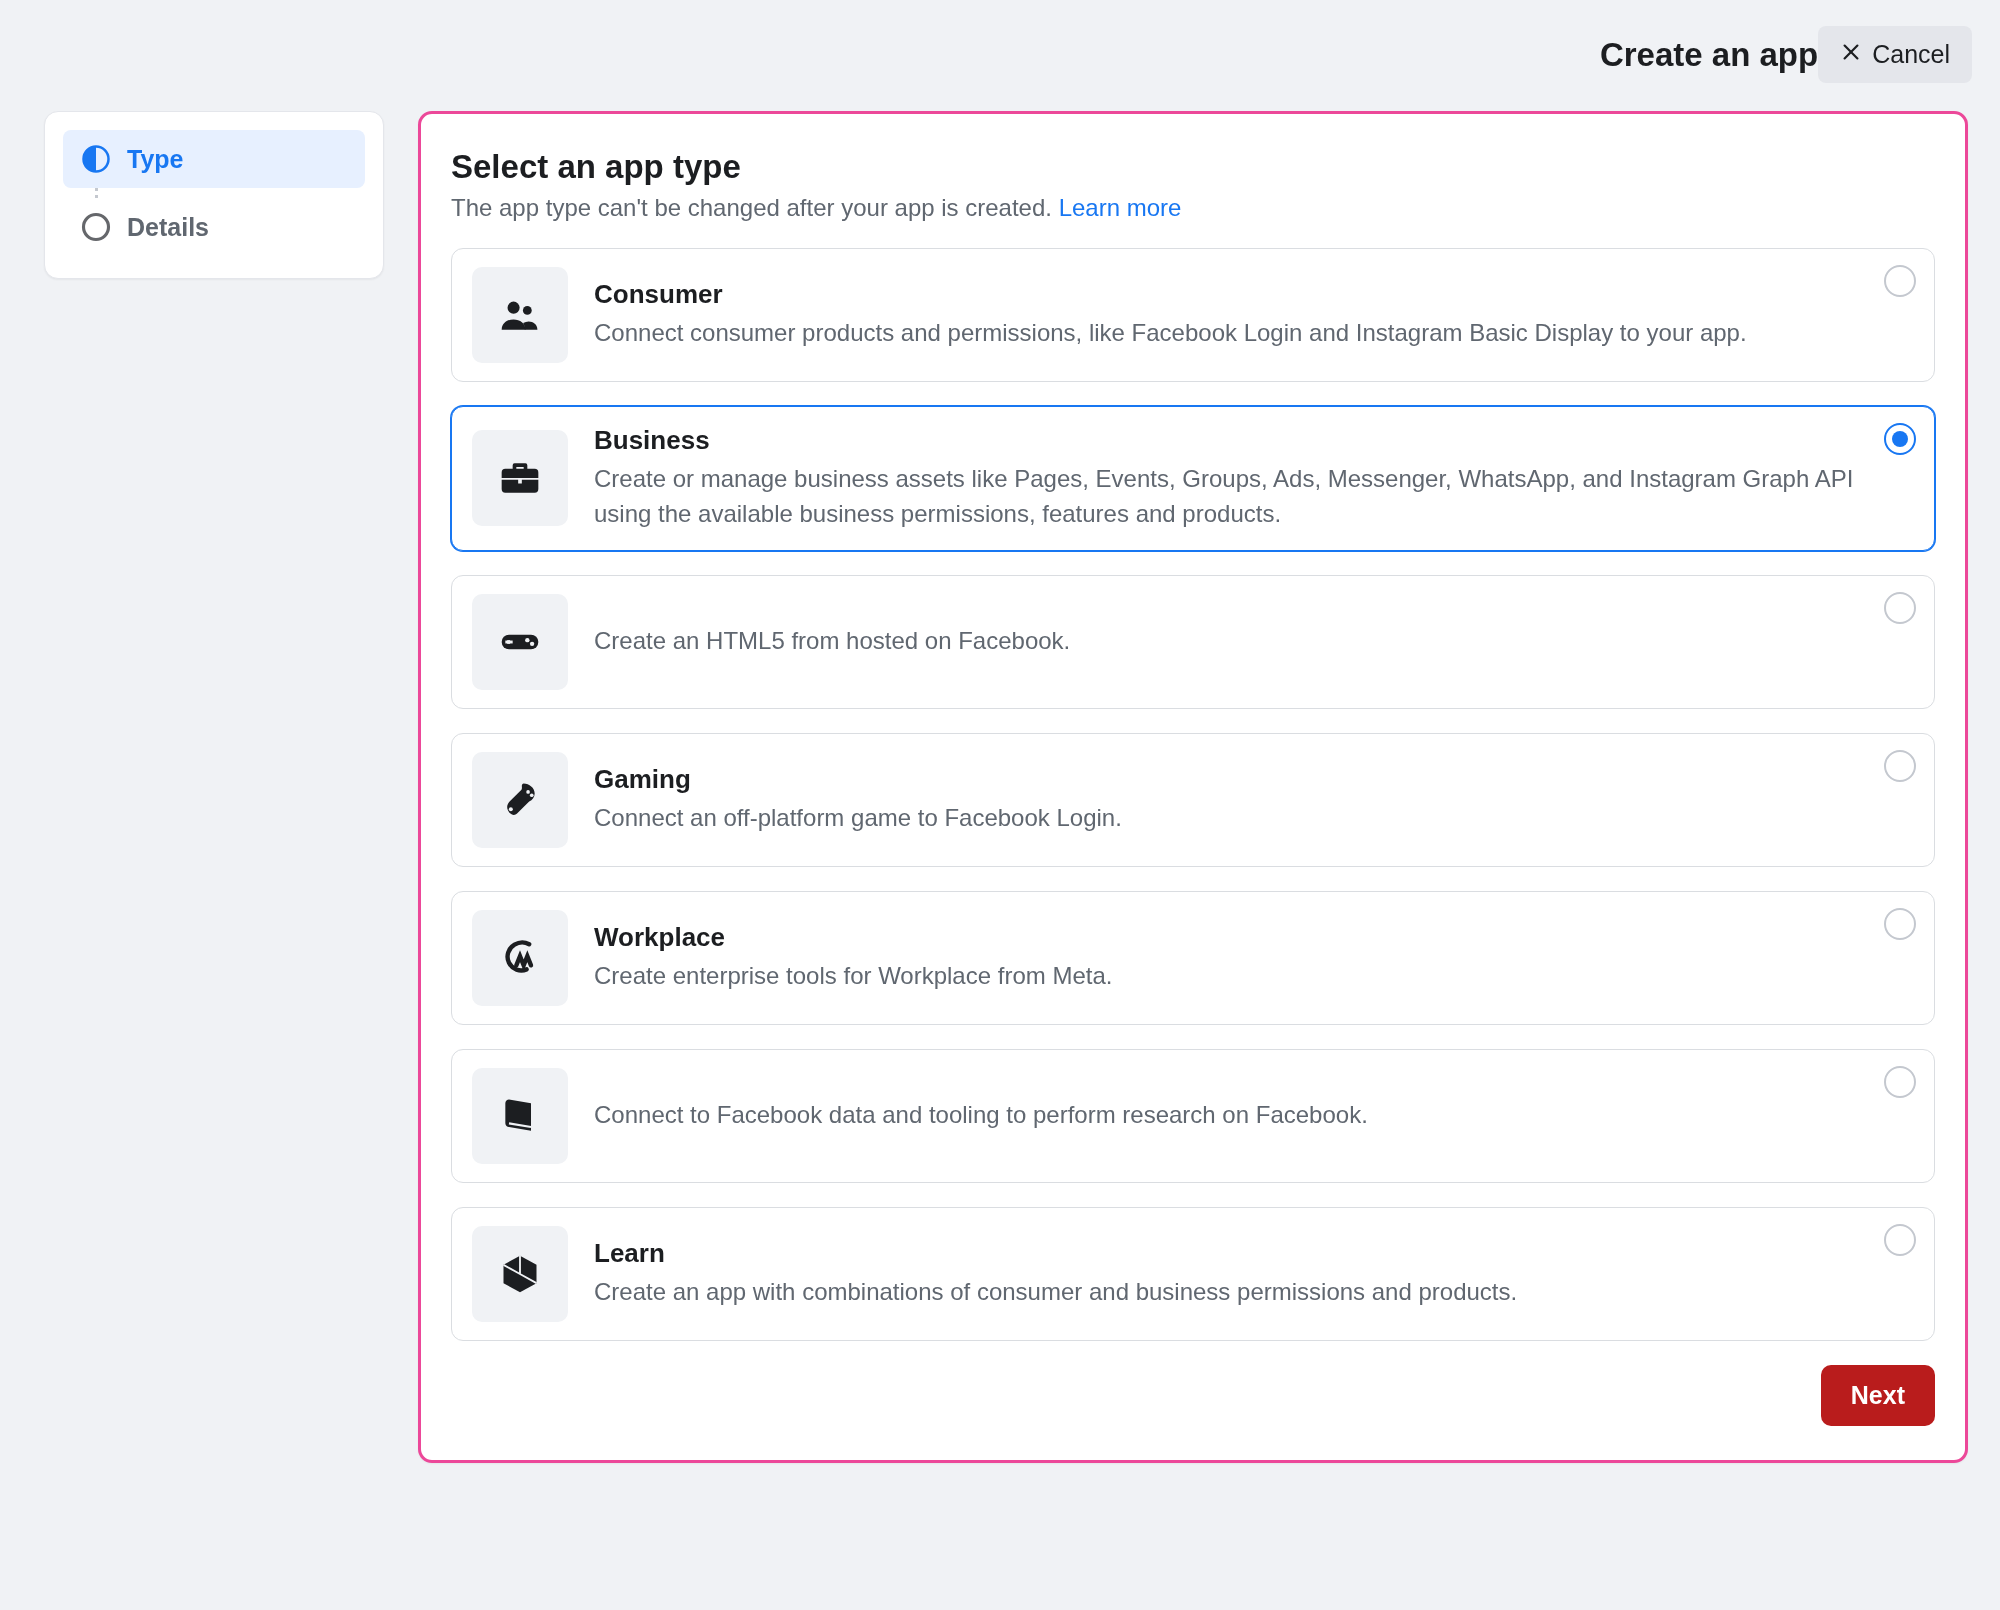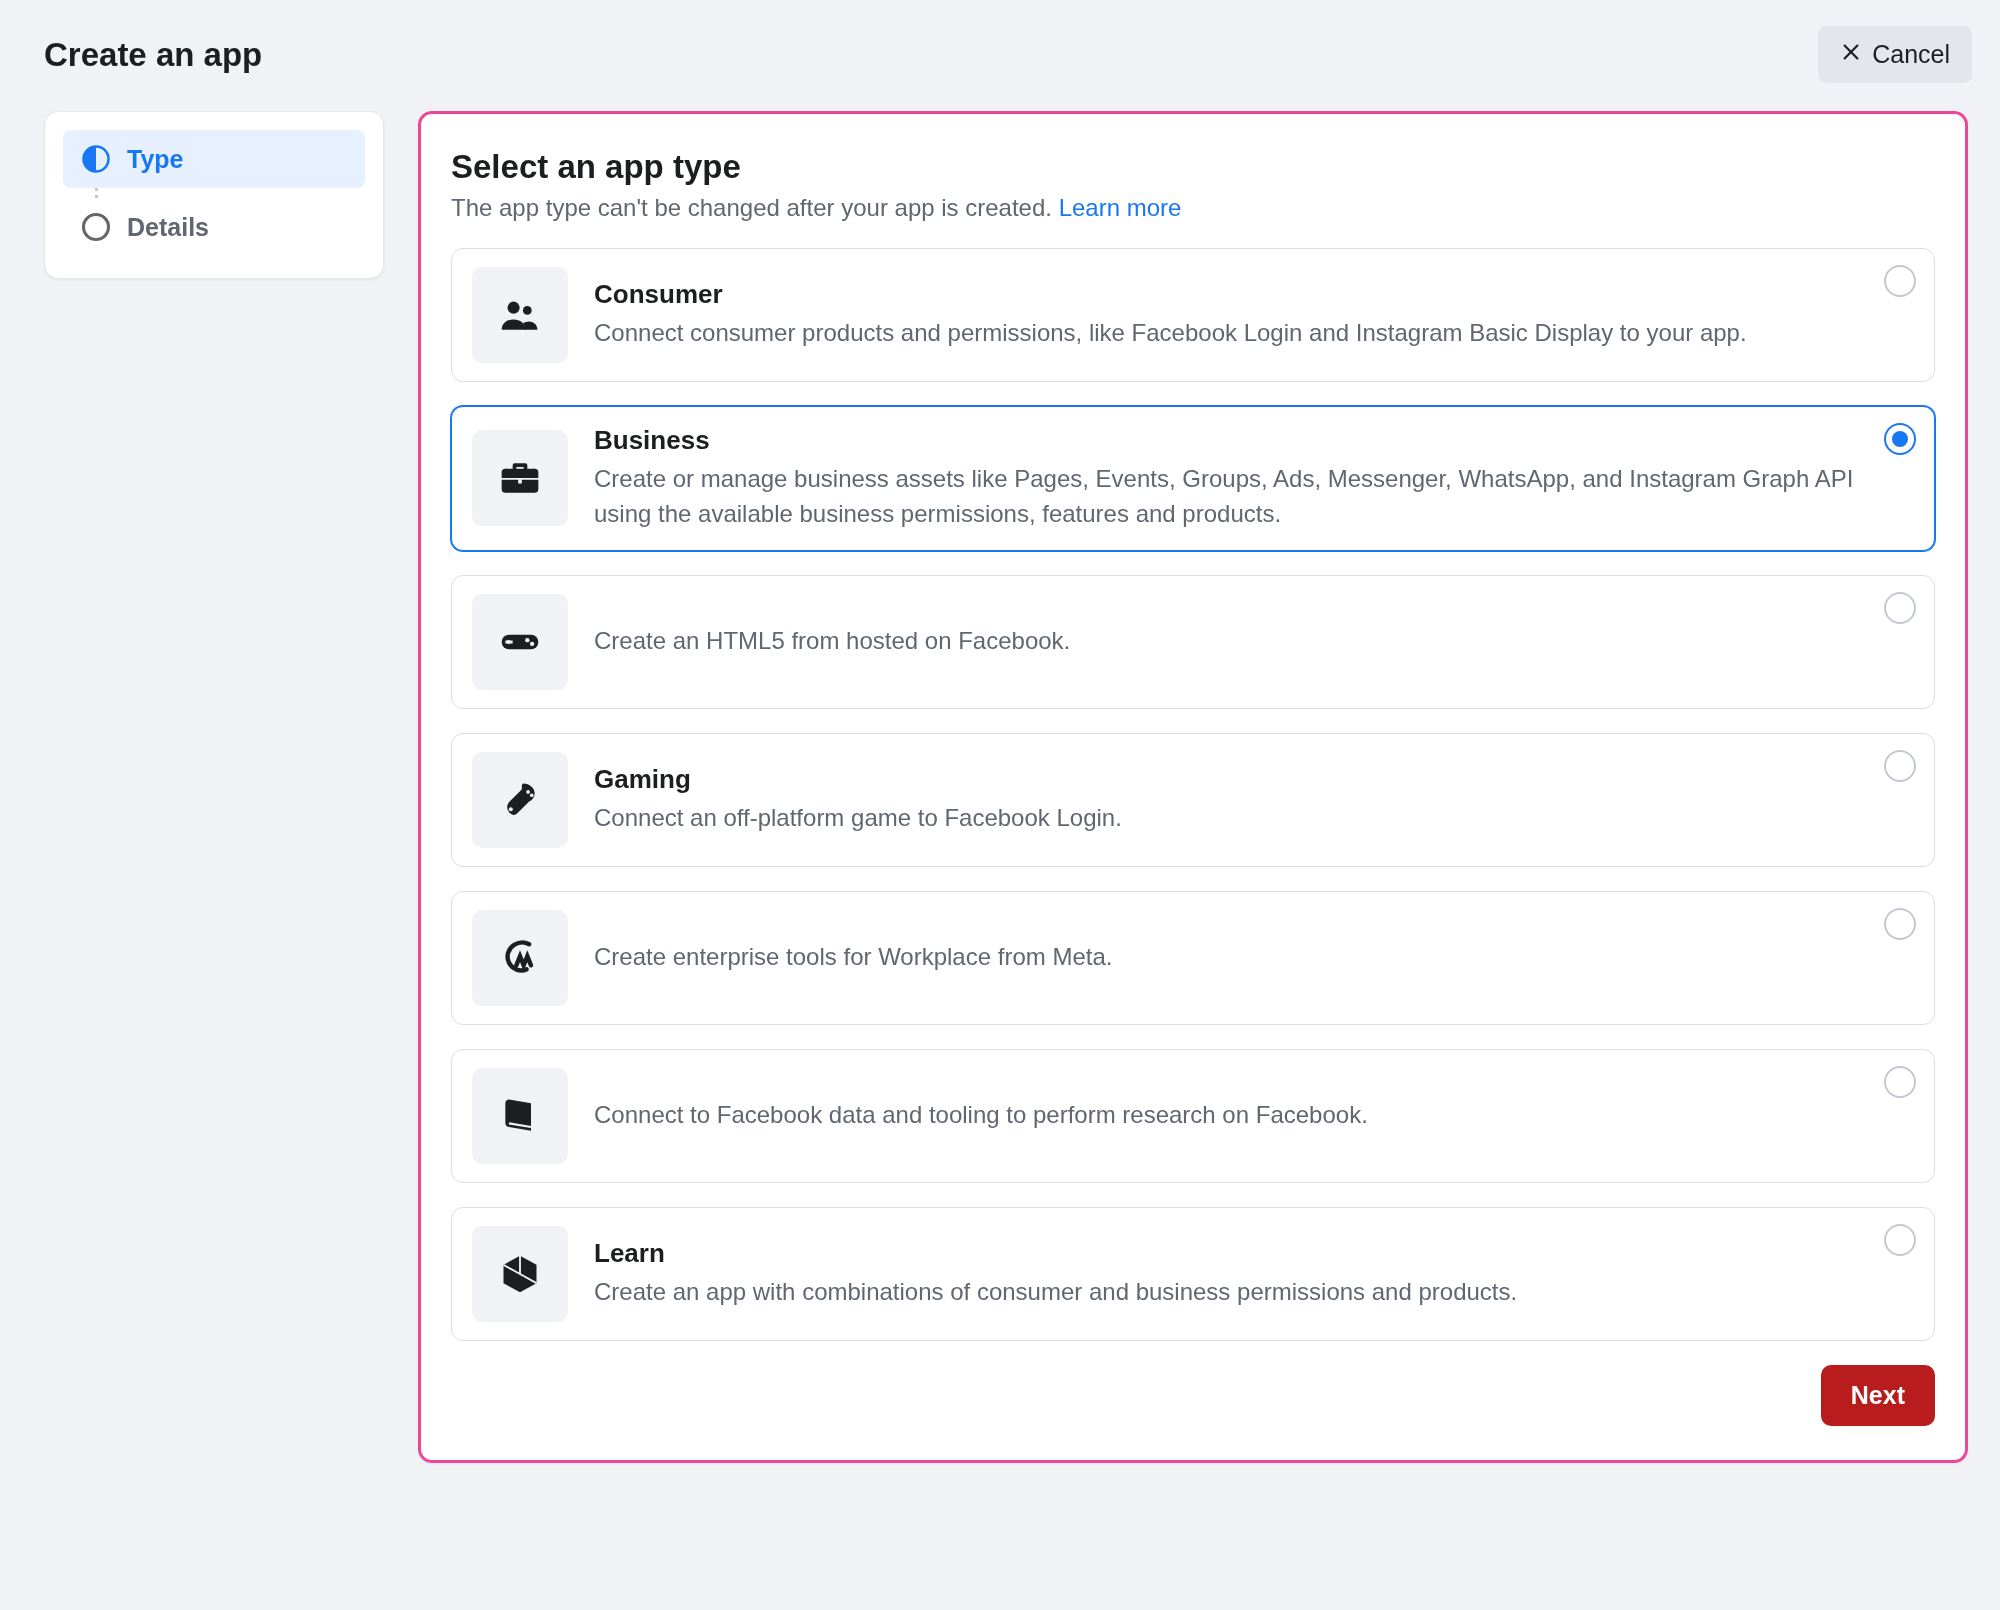--- a/index.html
+++ b/index.html
@@ -13,21 +13,21 @@
   .page {
     width: 2000px;
     min-height: 1610px;
     background: #f0f2f5;
     position: relative;
     padding-bottom: 40px;
   }
   
   .header {
     display: flex;
-    justify-content: space-between;
+    justify-content: flex-end;
     align-items: center;
     padding: 26px 28px 0 44px;
   }
   .page-title {
     font-size: 33px;
     font-weight: 700;
     color: #1c1e21;
   }
   .btn-cancel {
     display: inline-flex;
@@ -304,20 +304,21 @@
     </div>
 
     <div class="option">
       <div class="icon-tile">
         <svg viewBox="0 0 24 24" fill="none" stroke="#1c1e21" stroke-width="2.4" stroke-linecap="round">
               <path d="M17 4.5C14.6 3.2 11.6 3.2 9 4.7 5.6 6.7 4.2 11 6 14.6c1.8 3.6 6 5.2 9.6 3.6"></path>
               <path d="M10 16l2-5 2 5 2-5 2 5"></path>
             </svg>
       </div>
       <div class="option-content">
+        <div class="option-title">Workplace</div>
         <div class="option-desc">Create enterprise tools for Workplace from Meta.</div>
       </div>
       <span class="radio"></span>
     </div>
 
     <div class="option">
       <div class="icon-tile">
         <svg viewBox="0 0 24 24" fill="#1c1e21">
               <path d="M6 3l12 2v15l-12-2c-1 0-2-.8-2-2V5c0-1.2 1-2 2-2z"></path>
               <path d="M6 16l12 2" stroke="#f0f2f5" stroke-width="1.2"></path>

